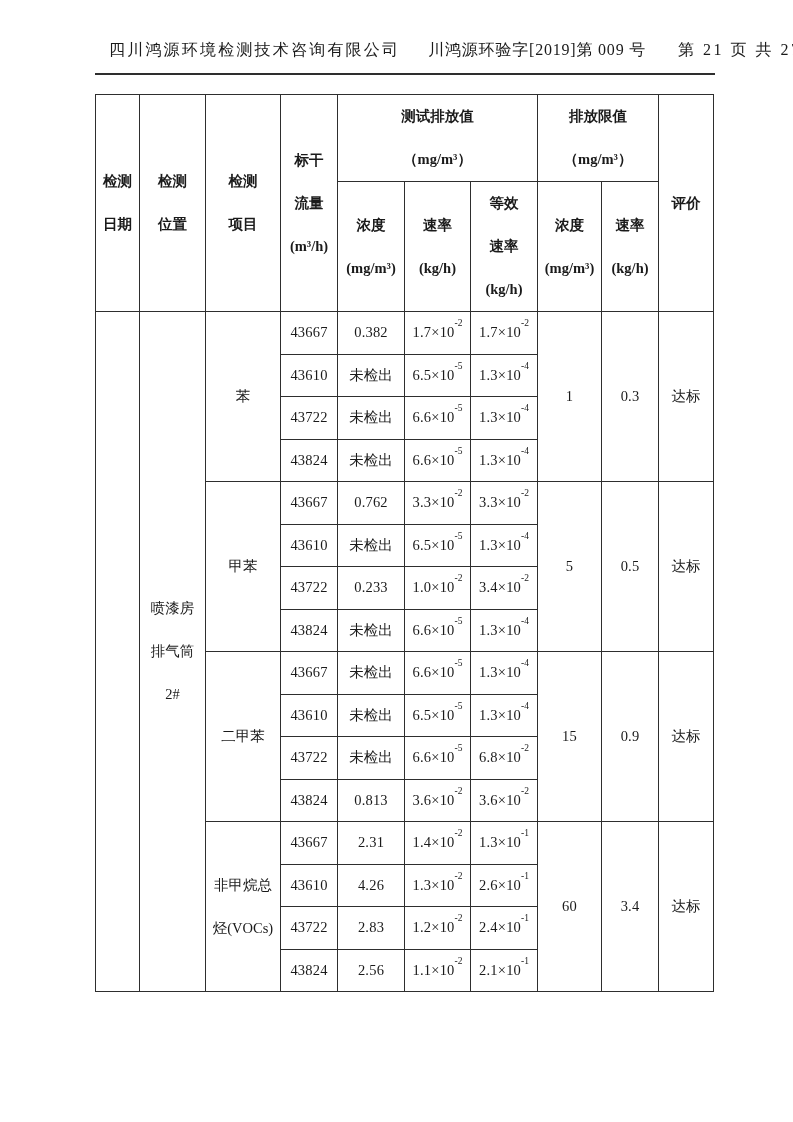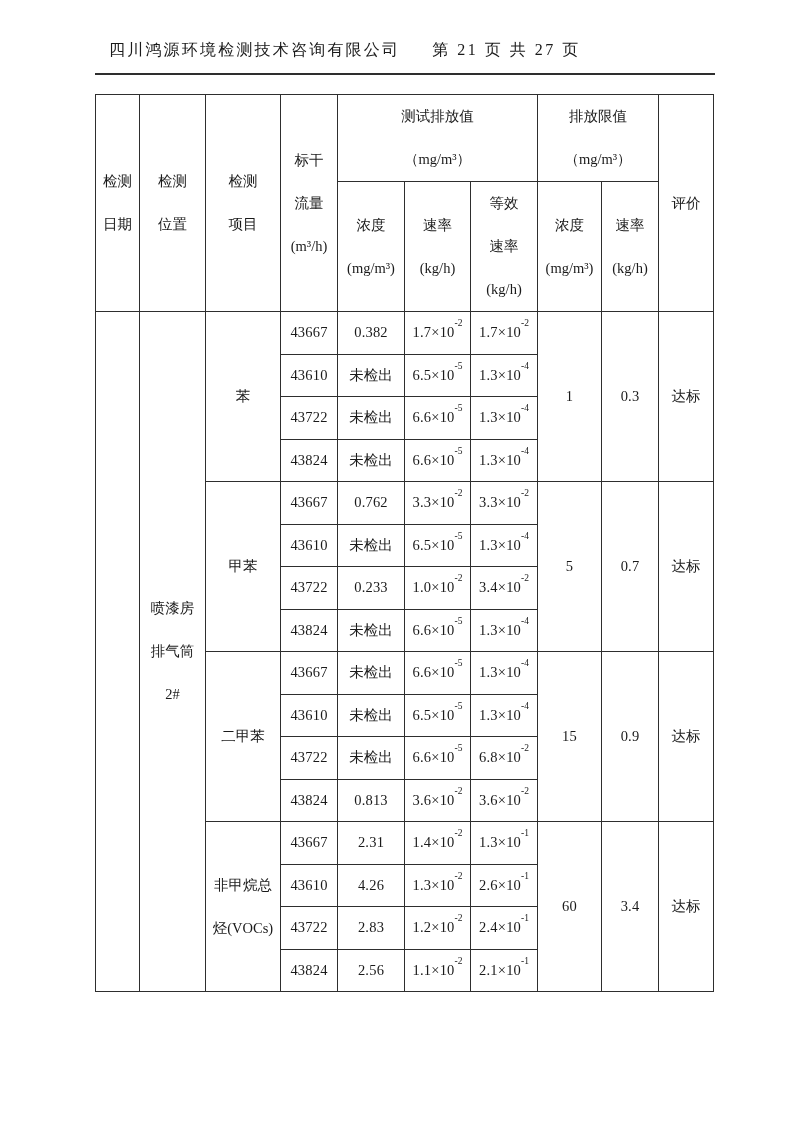--- a/index.html
+++ b/index.html
@@ -20,36 +20,37 @@
   .ph-page   { margin-left:32px; letter-spacing:2.5px; }
   
   table.report {
     position:absolute; left:95px; top:94px; width:618px; height:892px;
     border-collapse:collapse; table-layout:fixed;
   }
   table.report td, table.report th {
     border:1px solid #2e2e2e; text-align:center; vertical-align:middle;
     padding:0; font-size:14.5px; font-weight:normal; overflow:hidden;
   }
-  table.report thead th { font-weight:normal; }
+  table.report thead th { font-weight:bold; }
   tr.h1 { height:86px; }
   tr.h2 { height:125px; }
   tbody tr { height:42.5px; }
   .hline { line-height:43px; }           
   .dline { line-height:41px;margin-left:44px; }           
   sup { font-size:9.5px; position:relative; top:-5px; line-height:0; letter-spacing:0; }
   td.num { letter-spacing:0.2px; }
 </style>
 </head>
 <body>
 
 <div class="page">
 
   <div class="page-header">
     <span class="ph-company">四川鸿源环境检测技术咨询有限公司</span>
+    <span class="ph-docno">川鸿源环验字[2019]第 009 号</span>
     <span class="ph-page">第 21 页 共 27 页</span>
   </div>
 
   <table class="report">
     <colgroup>
       <col style="width:44px">
         <col style="width:66px">
         <col style="width:75px">
       <col style="width:57px">
         <col style="width:67px">
@@ -156,21 +157,21 @@
 
       <tr>
         <td rowspan="4">
           <div class="hline">甲苯</div>
         </td>
         <td class="num">43667</td>
         <td class="num">0.762</td>
         <td class="num">3.3×10<sup>-2</sup></td>
         <td class="num">3.3×10<sup>-2</sup></td>
         <td rowspan="4" class="num">5</td>
-        <td rowspan="4" class="num">0.7</td>
+        <td rowspan="4" class="num">0.5</td>
         <td rowspan="4">达标</td>
       </tr>
       <tr>
         <td class="num">43610</td>
         <td>未检出</td>
         <td class="num">6.5×10<sup>-5</sup></td>
         <td class="num">1.3×10<sup>-4</sup></td>
       </tr>
       <tr>
         <td class="num">43722</td>

